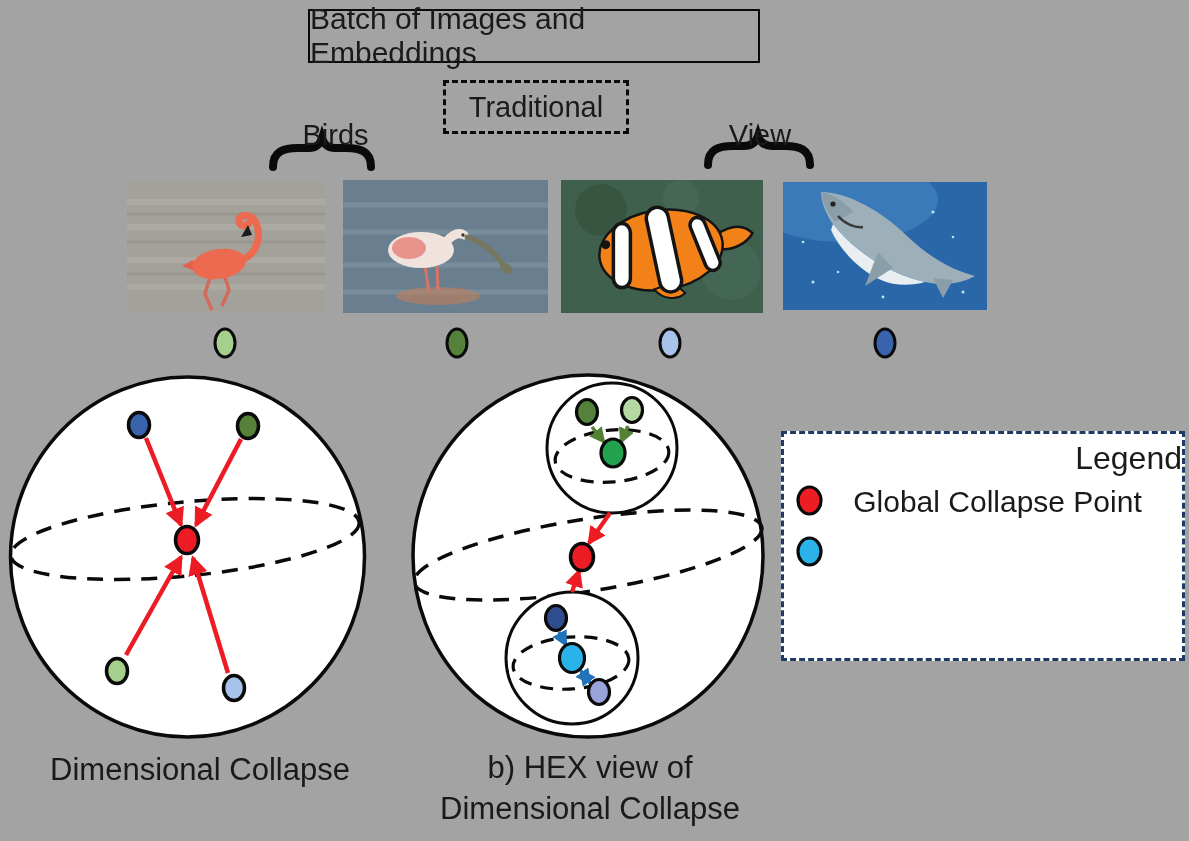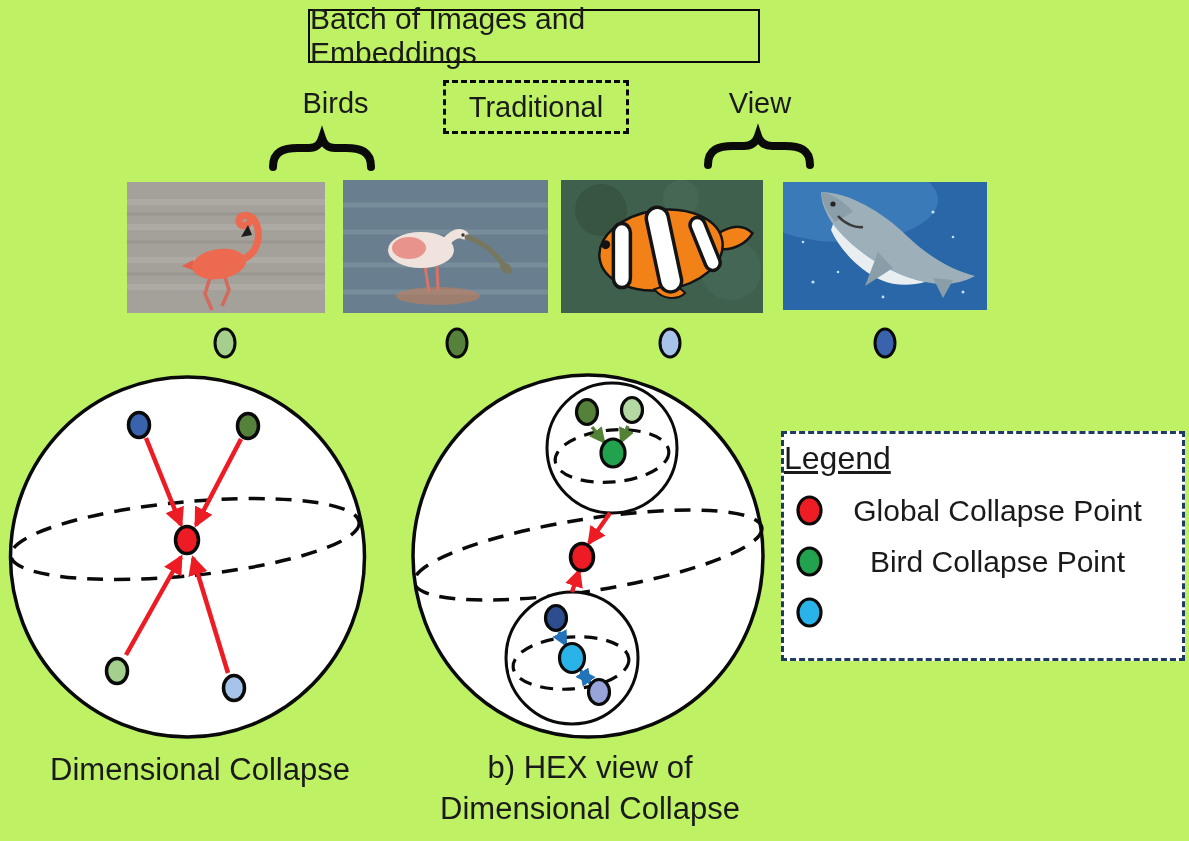--- a/index.html
+++ b/index.html
@@ -1,35 +1,35 @@
 <!DOCTYPE html>
 <html><head>
 <meta charset="utf-8">
 <style>
   html,body{margin:0;padding:0;background:#ffffff;}
   body{font-family:"Liberation Sans","DejaVu Sans",sans-serif;color:#1a1a1a;}
-  .canvas{position:relative;width:1189px;height:841px;background:#bef264;overflow:hidden;}
+  .canvas{position:relative;width:1189px;height:841px;background:#a3a3a3;overflow:hidden;}
   .abs{position:absolute;}
   .svg-layer{position:absolute;left:0;top:0;width:1189px;height:841px;}
 
   .title-box{left:308px;top:9px;width:448px;height:50px;border:2.5px solid #0a0a0a;
     display:flex;align-items:center;justify-content:center;font-size:30px;}
-  .grp-label{font-size:29px;text-align:center;}
+  .grp-label{font-size:29px;text-align:center;margin-top:32px;}
   .birds{left:278px;top:87px;width:115px;}
   .fish{left:710px;top:87px;width:100px;}
   .hier-box{left:443px;top:80px;width:180px;height:48px;border:3.5px dashed #0a0a0a;
     display:flex;align-items:center;justify-content:center;font-size:29px;}
 
   .photo{overflow:hidden;}
   .photo svg{display:block;}
 
   .legend-box{left:781px;top:431px;width:404px;height:230px;border:3.5px dashed #203a66;
     box-sizing:border-box;background:#fff;padding-top:6px;}
-  .legend-title{text-align:left;font-size:32px;text-decoration:underline;margin-bottom:8px;}
-  .legend-row{display:flex;align-items:center;height:51px;padding:0 10px 0 12px;}
+  .legend-title{text-align:right;font-size:32px;margin-bottom:8px;}
+  .legend-row{display:flex;height:51px;padding:0 10px 0 12px;}
   .legend-row .label{flex:1;text-align:center;font-size:30px;}
 
   .caption{text-align:center;font-size:31px;line-height:41px;}
   .cap-a{left:0px;top:749px;width:400px;}
   .cap-b{left:392px;top:747px;width:396px;}
   .cap-line{white-space:pre-wrap;}
 </style>
 </head>
 <body>
 
@@ -198,26 +198,20 @@
   <div class="abs legend-box">
     <div class="legend-title">Legend</div>
     <div class="legend-row">
       <svg width="27" height="31">
         <ellipse cx="13.5" cy="15.5" rx="11.5" ry="13.5" stroke="#0a0a0a" stroke-width="3.2" fill="#ee1c23"></ellipse>
       </svg>
       <span class="label">Global Collapse Point</span>
     </div>
     <div class="legend-row">
       <svg width="27" height="31">
-        <ellipse cx="13.5" cy="15.5" rx="11.5" ry="13.5" stroke="#0a0a0a" stroke-width="3.2" fill="#22a24e"></ellipse>
-      </svg>
-      <span class="label">Bird Collapse Point</span>
-    </div>
-    <div class="legend-row">
-      <svg width="27" height="31">
         <ellipse cx="13.5" cy="15.5" rx="11.5" ry="13.5" stroke="#0a0a0a" stroke-width="3.2" fill="#2ab3e9"></ellipse>
       </svg>
     </div>
   </div>
 
   <div class="abs caption cap-a">
     <div class="cap-line">Dimensional Collapse</div>
   </div>
   <div class="abs caption cap-b">
     <div class="cap-line">b) HEX view of</div>

